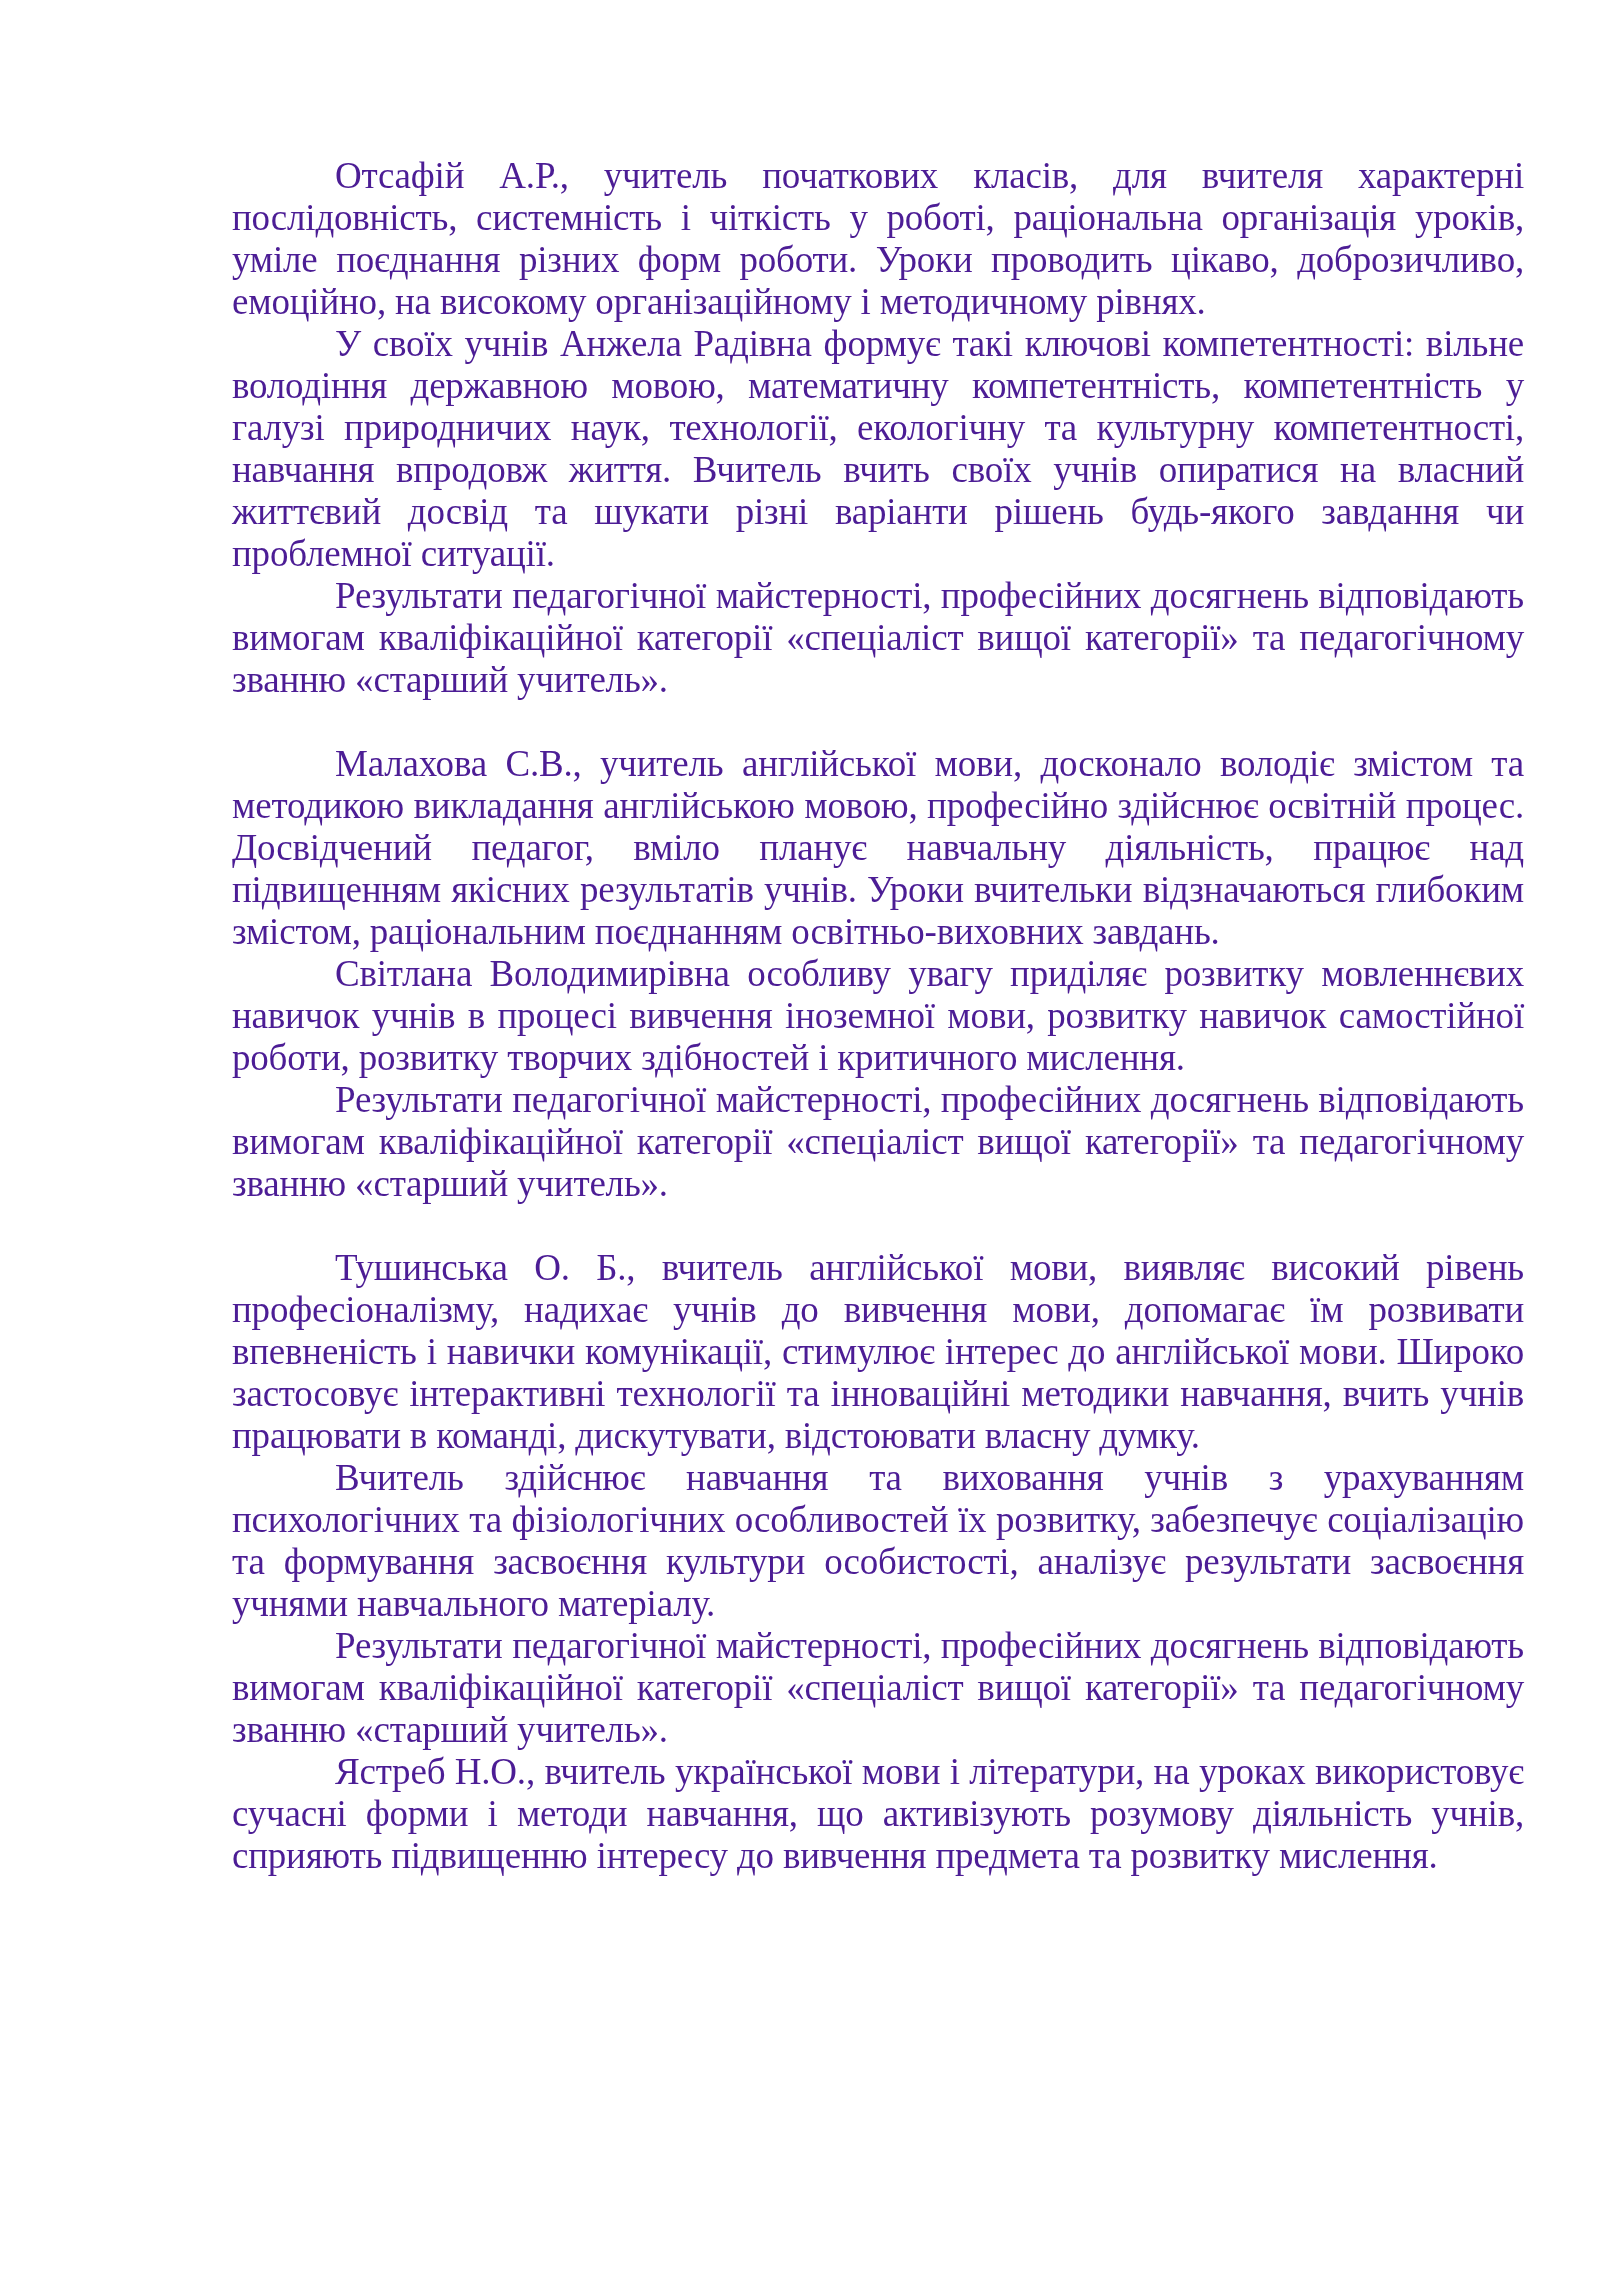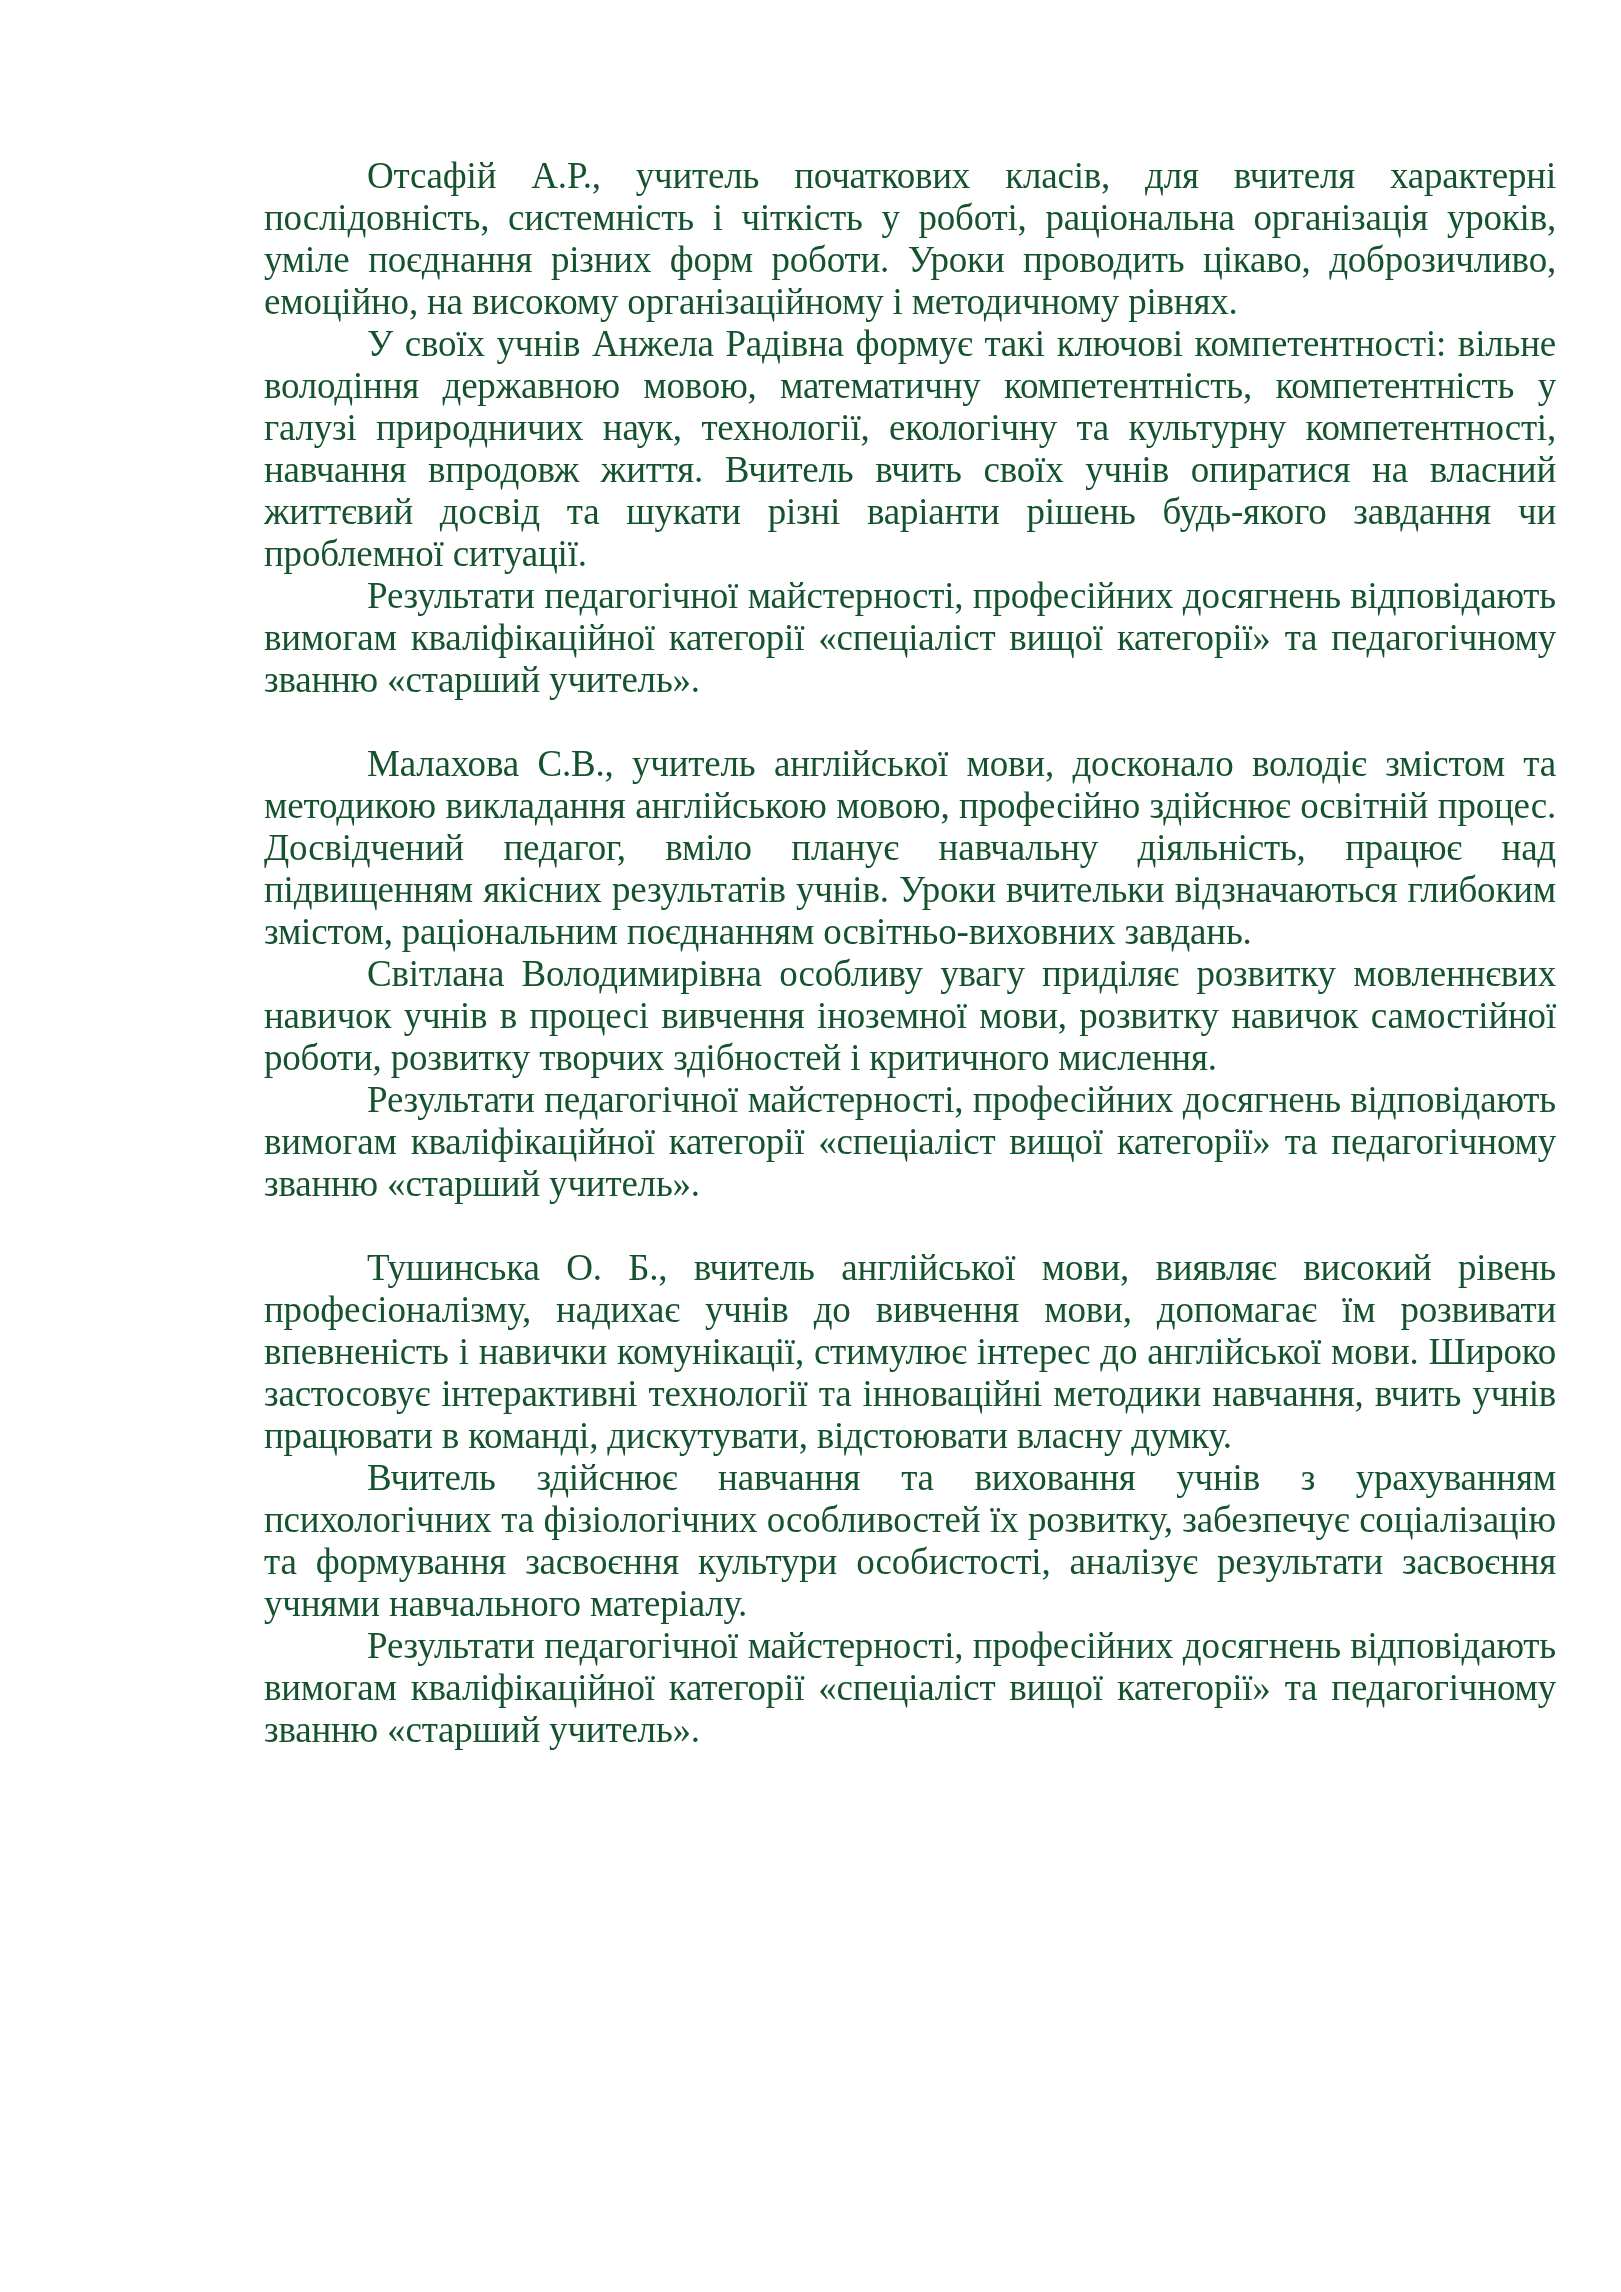--- a/index.html
+++ b/index.html
@@ -11,25 +11,24 @@
     width: 1621px;
     height: 2293px;
     position: relative;
     overflow: hidden;
   }
   .page {
     position: absolute;
     left: 232px;
     top: 155px;
     width: 1292px;
-    color: #14532d;
+    color: #4c1d95;
     font-family: "Liberation Serif", "DejaVu Serif", serif;
     font-size: 37px;
     line-height: 42px;
-    margin-left: 32px;
   }
   .section {
     margin: 0;
     padding: 0;
   }
   .section + .section.gap {
     margin-top: 42px;
   }
   .para {
     margin: 0;
@@ -53,16 +52,17 @@
   <div class="section gap">
     <p class="para">Малахова С.В., учитель англійської мови, досконало володіє змістом та методикою викладання англійською мовою, професійно здійснює освітній процес. Досвідчений педагог, вміло планує навчальну діяльність, працює над підвищенням якісних результатів учнів. Уроки вчительки відзначаються глибоким змістом, раціональним поєднанням освітньо-виховних завдань.</p>
     <p class="para">Світлана Володимирівна особливу увагу приділяє розвитку мовленнєвих навичок учнів в процесі вивчення іноземної мови, розвитку навичок самостійної роботи, розвитку творчих здібностей і критичного мислення.</p>
     <p class="para">Результати педагогічної майстерності, професійних досягнень відповідають вимогам кваліфікаційної категорії «спеціаліст вищої категорії» та педагогічному званню «старший учитель».</p>
   </div>
 
   <div class="section gap">
     <p class="para">Тушинська О. Б., вчитель англійської мови, виявляє високий рівень професіоналізму, надихає учнів до вивчення мови, допомагає їм розвивати впевненість і навички комунікації, стимулює інтерес до англійської мови. Широко застосовує інтерактивні технології та інноваційні методики навчання, вчить учнів працювати в команді, дискутувати, відстоювати власну думку.</p>
     <p class="para">Вчитель здійснює навчання та виховання учнів з урахуванням психологічних та фізіологічних особливостей їх розвитку,  забезпечує соціалізацію та формування засвоєння культури особистості, аналізує результати засвоєння учнями навчального матеріалу.</p>
     <p class="para">Результати педагогічної майстерності, професійних досягнень відповідають вимогам кваліфікаційної категорії «спеціаліст вищої категорії» та педагогічному званню «старший учитель».</p>
+    <p class="para">Ястреб Н.О., вчитель української мови і літератури, на уроках використовує сучасні форми і методи навчання, що активізують розумову діяльність учнів, сприяють підвищенню інтересу до вивчення предмета та розвитку мислення.</p>
   </div>
 
 </div>
 
 
 </body></html>

